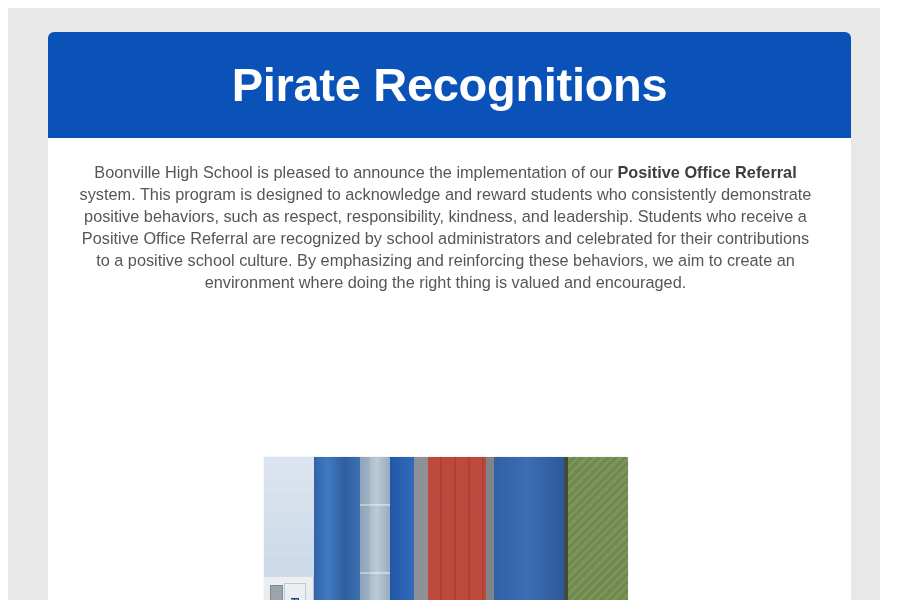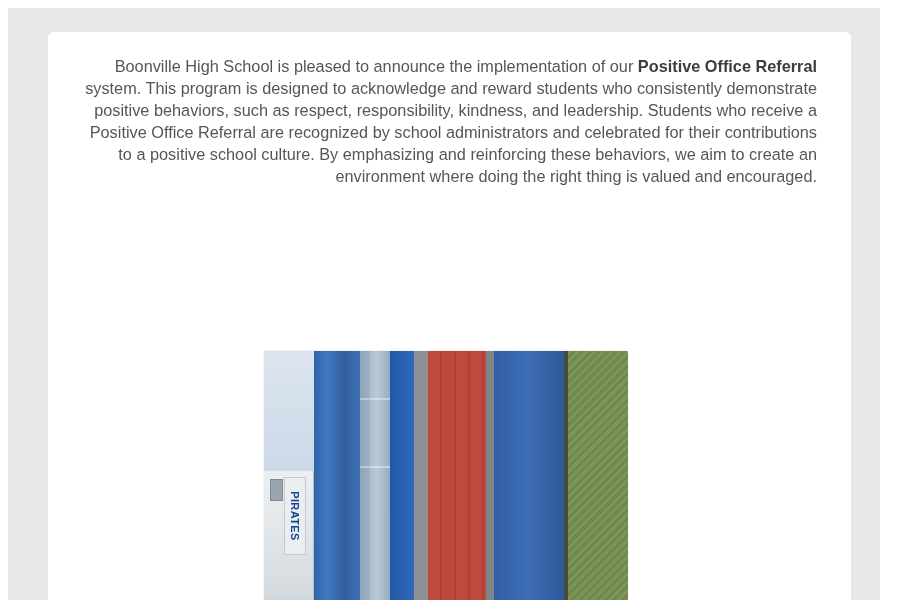--- a/index.html
+++ b/index.html
@@ -71,21 +71,21 @@
   
   .article-body {
     padding: 24px 34px 0 26px;
   }
 
   .article-paragraph {
     margin: 0;
     color: #565656;
     font-size: 16.3px;
     line-height: 21.9px;
-    text-align: right;
+    text-align: center;
     max-width: 748px;
   }
 
   .article-paragraph b { color: #3d3d3d; font-weight: bold; }
 
   
   .photo-wrap {
     margin-top: 148px;
     display: flex;
     justify-content: center;
@@ -159,20 +159,23 @@
 </style>
 </head>
 <body>
 
 <div class="page-frame">
 
   <div class="page-backdrop"></div>
 
   <div class="content-card">
 
+    <header class="banner">
+      <h1 class="banner-title">Pirate Recognitions</h1>
+    </header>
 
     <section class="article-body">
 
       <p class="article-paragraph"><span>Boonville High School is pleased to announce the implementation of our </span><b>Positive Office Referral</b><span> system. This program is designed to acknowledge and reward students who consistently demonstrate positive behaviors, such as respect, responsibility, kindness, and leadership. Students who receive a Positive Office Referral are recognized by school administrators and celebrated for their contributions to a positive school culture. By emphasizing and reinforcing these behaviors, we aim to create an environment where doing the right thing is valued and encouraged.</span></p>
 
       <div class="photo-wrap">
         <figure class="photo">
 
           <div class="ph-band ph-sky"></div>
 

